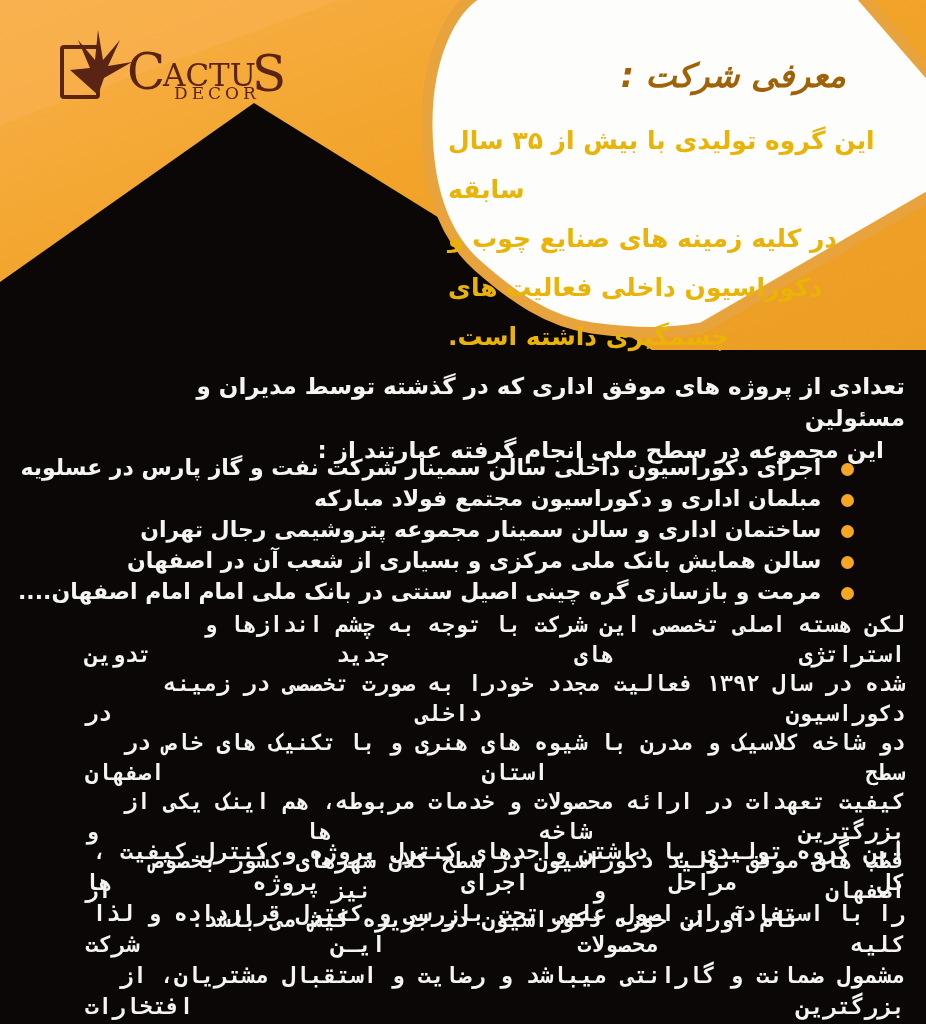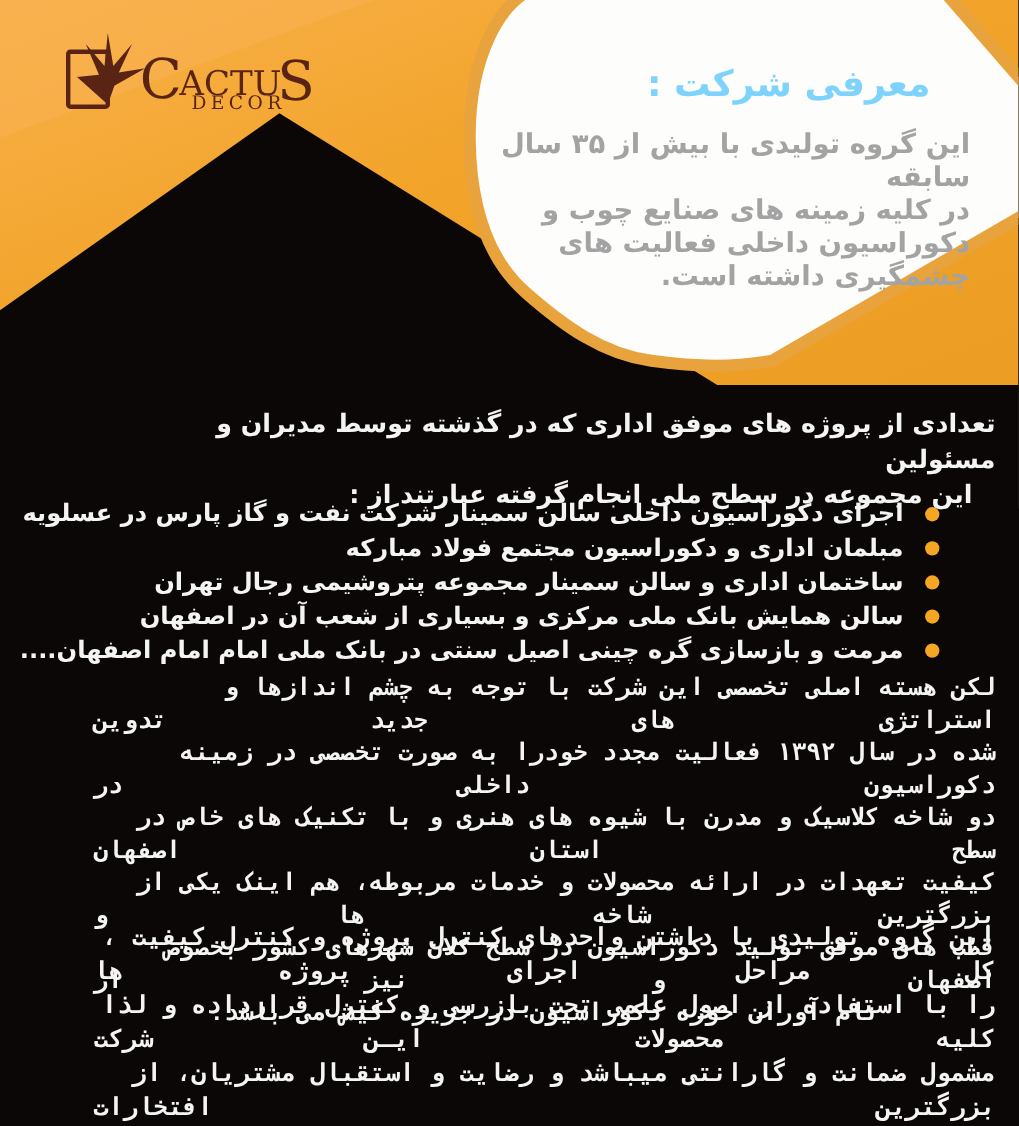--- a/index.html
+++ b/index.html
@@ -7,27 +7,27 @@
     position:relative;width:926px;height:1024px;overflow:hidden;
     background:#0a0706;
     font-family:"DejaVu Sans","Liberation Sans",sans-serif;
     -webkit-font-smoothing:antialiased;
   }
   
   #banner{position:absolute;top:0;left:0;width:926px;height:350px;}
   #banner svg{display:block;}
   .intro-heading{
     position:absolute;top:56px;right:80px;
-    direction:rtl;font-size:33px;font-weight:bold;color:#7dd3fc;
-    letter-spacing:0;white-space:nowrap;
+    direction:rtl;font-size:33px;font-weight:bold;color:#a16207;
+    letter-spacing:0;white-space:nowrap;font-style:italic;
   }
   .intro-body{
     position:absolute;top:116px;left:448px;width:434px;
-    direction:rtl;text-align:right;
-    font-size:25px;line-height:30px;font-weight:bold;color:#a3a3a3;
+    direction:rtl;text-align:left;
+    font-size:25px;line-height:49px;font-weight:bold;color:#eab308;
   }
   
   .sec{position:absolute;direction:rtl;color:#f4f4f2;font-weight:bold;}
   #projects-intro{top:370px;right:21px;width:720px;text-align:right;
     font-size:23px;line-height:32px;}
   #projects-intro .indent-sm{margin-right:21px;}
   #bullet-list{top:436px;right:56px;width:720px;list-style:none;margin:16px;padding:0;
     font-size:22px;}
   #bullet-list li{direction:rtl;text-align:right;line-height:31px;white-space:nowrap;}
   .dot{display:inline-block;width:13px;height:13px;border-radius:50%;

